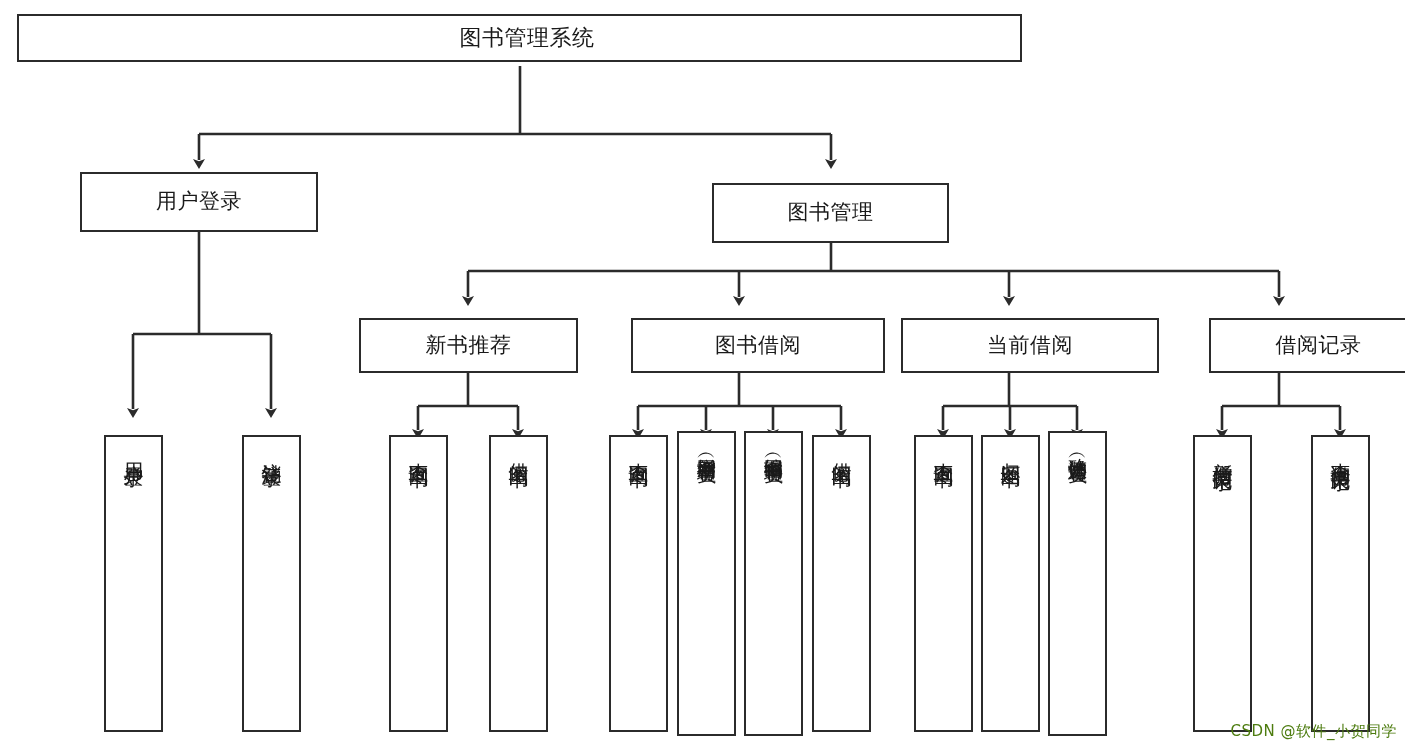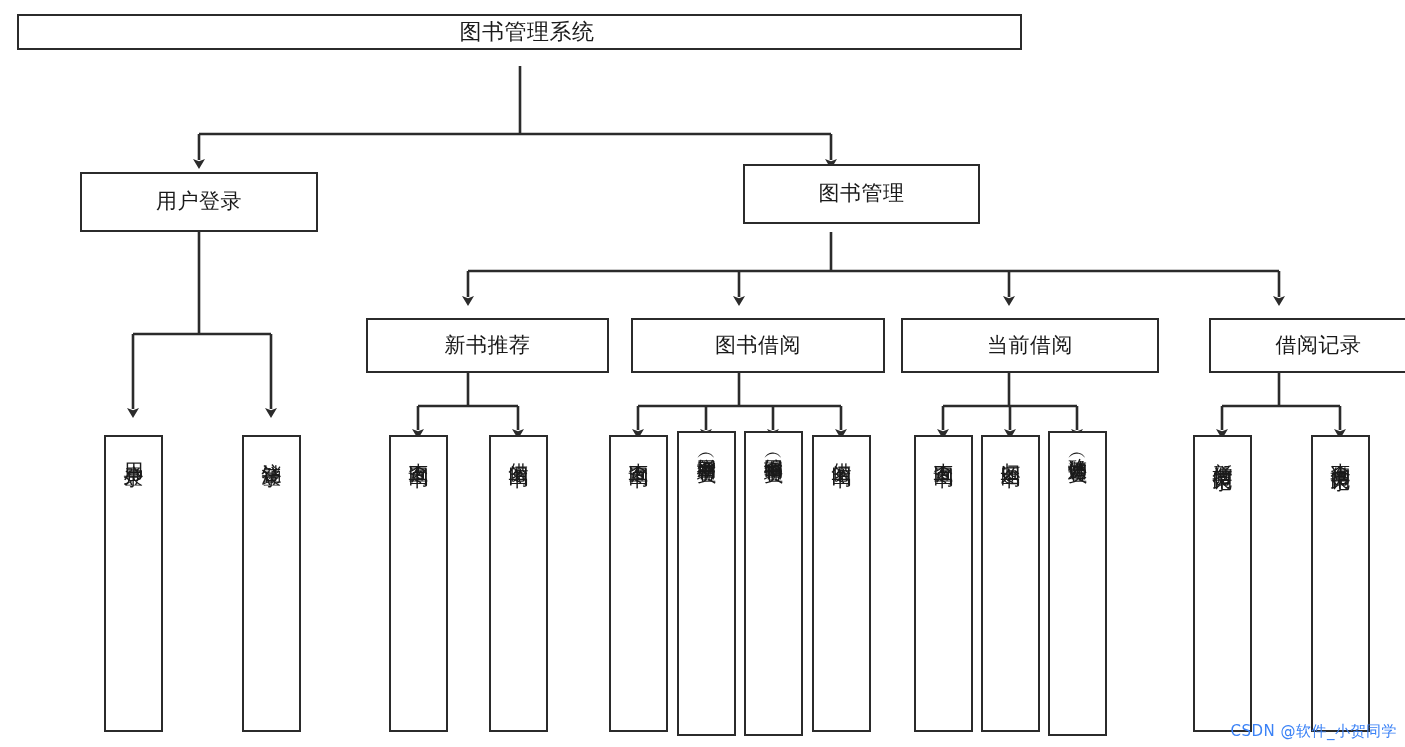--- a/index.html
+++ b/index.html
@@ -57,21 +57,21 @@
   }
   .leaf.tall .vtext {
     font-size: 19px;
     letter-spacing: 1px;
   }
   #watermark {
     position: absolute;
     right: 8px;
     bottom: 6px;
     font-size: 15px;
-    color: #3b82f6;
+    color: #4d7c0f;
     letter-spacing: 0.5px;
     white-space: nowrap;
   }
 </style>
 </head>
 <body>
 
 <div id="canvas">
 
   <svg id="edges" viewBox="0 0 1405 747" xmlns="http://www.w3.org/2000/svg">
@@ -117,32 +117,32 @@
       <path d="M1010,406 L1010,430" marker-end="url(#arrow)"></path>
       <path d="M1077,406 L1077,430" marker-end="url(#arrow)"></path>
 
       <path d="M1279,373 L1279,406"></path>
       <path d="M1222,406 L1340,406"></path>
       <path d="M1222,406 L1222,430" marker-end="url(#arrow)"></path>
       <path d="M1340,406 L1340,430" marker-end="url(#arrow)"></path>
     </g>
   </svg>
 
-  <div class="node root h-label" style="left:17px; top:14px; width:1005px; height:36px;padding-left:15px;">
+  <div class="node root h-label" style="left:17px; top:14px; width:1005px; height:48px;padding-left:15px;">
     <span>图书管理系统</span>
   </div>
 
   <div class="node h-label" style="left:80px; top:172px; width:238px; height:60px;">
     <span>用户登录</span>
   </div>
-  <div class="node h-label" style="left:712px; top:164px; width:237px; height:60px;margin-left:31px;">
+  <div class="node h-label" style="left:712px; top:183px; width:237px; height:60px;">
     <span>图书管理</span>
   </div>
 
-  <div class="node h-label" style="left:359px; top:318px; width:243px; height:55px;margin-left:7px;">
+  <div class="node h-label" style="left:359px; top:318px; width:219px; height:55px;">
     <span>新书推荐</span>
   </div>
   <div class="node h-label" style="left:631px; top:318px; width:254px; height:55px;">
     <span>图书借阅</span>
   </div>
   <div class="node h-label" style="left:901px; top:318px; width:258px; height:55px;">
     <span>当前借阅</span>
   </div>
   <div class="node h-label" style="left:1170px; top:318px; width:219px; height:55px;margin-left:39px;">
     <span>借阅记录</span>

